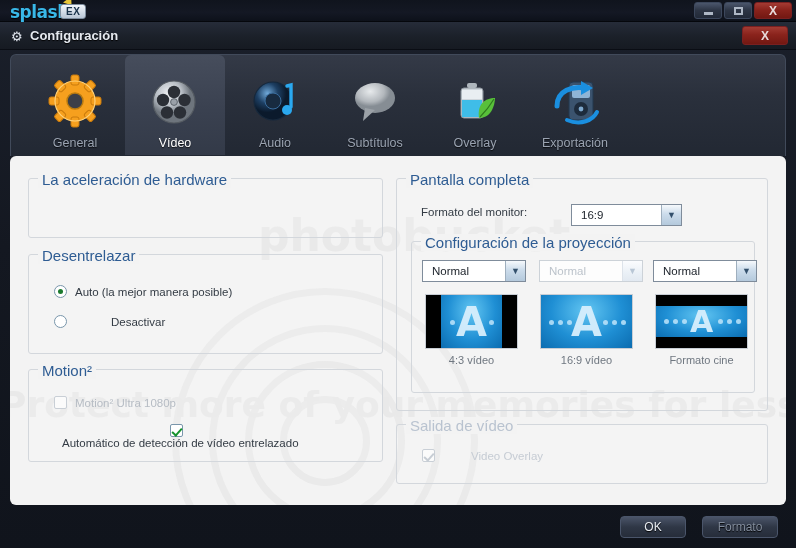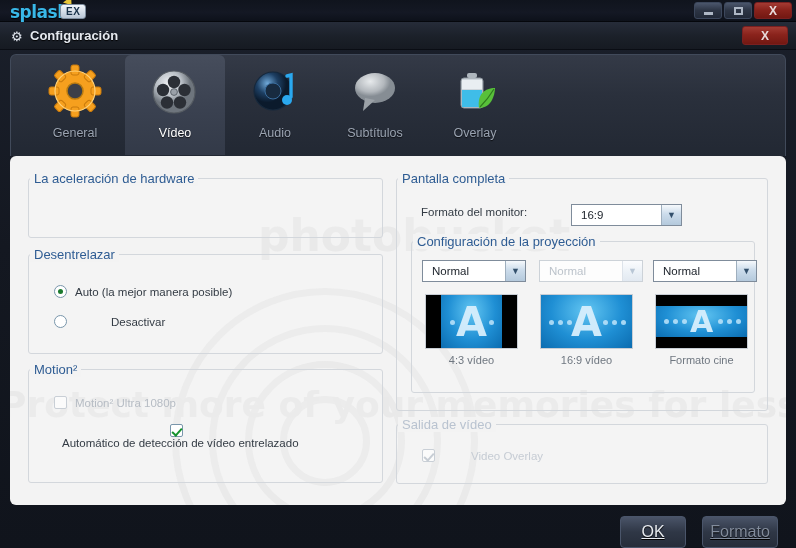--- a/index.html
+++ b/index.html
@@ -95,21 +95,21 @@
     position:absolute; left:10px; top:54px; width:776px; height:102px;
     background: linear-gradient(180deg,#343a47 0%, #2a303c 40%, #222833 100%);
     border-radius:6px 6px 0 0;
     border:1px solid #414a5a; border-bottom:none;
     display:flex; align-items:flex-start;
     padding-left: 14px;
   }
   .tab {
     width:100px; height:100px;
     display:flex; flex-direction:column; align-items:center;
-    padding-top:9px;
+    padding-top:19px;
     position:relative;
   }
   .tab.active {
     background: linear-gradient(180deg,#464d5c 0%, #3a4150 55%, #333a48 100%);
     border-radius:6px 6px 0 0;
   }
   .tab-icon { width:56px; height:56px; position:relative; }
   .tab-label {
     margin-top:6px; font-size:12.5px; color:#9aa3b1;
     text-shadow:0 1px 1px rgba(0,0,0,.7);
@@ -146,23 +146,23 @@
   #wm2 { left:-10px; top:228px; font-size:36px; letter-spacing:0px; white-space:nowrap;}
 
   
   .grp {
     position:absolute;
     border:1px solid #d3d7dc;
     border-radius:3px;
     background: rgba(255,255,255,0.12);
   }
   .grp > .lg {
-    position:absolute; top:-8px; left:1px;
+    position:absolute; top:-8px; left:9px;
     background:#f3f3f3; padding:0 4px;
-    font-size:13px; color:#2e5c93;
+    font-size:15px; color:#2e5c93;
     white-space:nowrap;
   }
   .grp.dim > .lg { color:#b9c3d0; }
 
   
   .row { position:absolute; display:flex; align-items:center; }
   .cb {
     width:13px;height:13px;border:1px solid #7996ab;background:#fff;
     border-radius:2px; position:relative; flex:none;
   }
@@ -226,25 +226,25 @@
     position:absolute; width:5px;height:5px;border-radius:50%;
     background:rgba(190,228,250,0.85);
   }
   .thumb-cap {
     margin-top:5px; text-align:center; font-size:11px; color:#6f7780;
   }
 
   
   .footer { position:absolute; left:0; bottom:0; width:796px; height:43px; }
   .btn {
-    position:absolute; height:32px; width:66px;
+    position:absolute; height:22px; width:66px;
     border-radius:4px; border:1px solid #4a556a;
     background: linear-gradient(180deg,#4a5468 0%, #2f3746 50%, #262d3a 100%);
     display:flex;align-items:center;justify-content:center;
-    font-size:16px; color:#e7ebf1; text-shadow:0 1px 1px #000;text-decoration:underline;
+    font-size:12px; color:#e7ebf1; text-shadow:0 1px 1px #000;
   }
   .btn.secondary { color:#828c9c; }
 </style>
 </head>
 <body>
 
 <div id="app">
 
   <div class="brandbar">
     <div class="brand-logo">
@@ -362,20 +362,34 @@
           <rect x="15" y="26" width="20" height="17" fill="#3fbde8"></rect>
           <rect x="15" y="16" width="20" height="9" fill="#e9eef2"></rect>
           <rect x="20" y="9" width="10" height="5" rx="2" fill="#aeb6bd"></rect>
           <path d="M32 44 C46 44 48 28 48 24 C38 24 30 30 32 44 Z" fill="#58c03a"></path>
           <path d="M33 43 C40 36 44 30 47 25" stroke="#2f7a1e" stroke-width="1.2" fill="none"></path>
         </svg>
       </div>
       <div class="tab-label">Overlay</div>
     </div>
 
+    <div class="tab">
+      <div class="tab-icon">
+        <svg class="ic" viewBox="0 0 56 56">
+          <rect x="22" y="8" width="24" height="38" rx="4" fill="#3b536e" stroke="#22384f"></rect>
+          <rect x="25" y="11" width="18" height="13" rx="2" fill="#8fb4d6"></rect>
+          <circle cx="34" cy="35" r="7" fill="#1d2b3c"></circle>
+          <circle cx="34" cy="35" r="2.4" fill="#7ea8cd"></circle>
+          <path d="M10 32 C10 16 26 12 38 14" stroke="#1a8fe0" stroke-width="5" fill="none" stroke-linecap="round"></path>
+          <path d="M34 7 L46 14 L34 21 Z" fill="#1a8fe0"></path>
+          <path d="M20 46 C34 52 46 46 50 38" stroke="#1a8fe0" stroke-width="4" fill="none" stroke-linecap="round"></path>
+        </svg>
+      </div>
+      <div class="tab-label">Exportación</div>
+    </div>
   </div>
 
   <div class="panel">
     <div class="panel-inner">
 
       <div class="wm-rings">
         <i style="width:90px;height:90px;"></i>
         <i style="width:160px;height:160px;"></i>
         <i style="width:232px;height:232px;"></i>
         <i style="width:306px;height:306px;"></i>
@@ -392,21 +406,21 @@
         <div class="row" style="left:25px; top:30px;">
           <span class="rb on"></span>
           <span class="lbl">Auto (la mejor manera posible)</span>
         </div>
         <div class="row" style="left:25px; top:60px;gap:36px;">
           <span class="rb"></span>
           <span class="lbl">Desactivar</span>
         </div>
       </div>
 
-      <div class="grp" style="left:18px; top:213px; width:355px; height:114px;">
+      <div class="grp" style="left:18px; top:213px; width:355px; height:93px;">
         <div class="lg">Motion²</div>
         <div class="row" style="left:25px; top:26px;">
           <span class="cb dis"></span>
           <span class="lbl dis">Motion²  Ultra 1080p</span>
         </div>
         <div class="row" style="left:25px; top:54px;flex-direction:column;">
           <span class="cb checked"></span>
           <span class="lbl">Automático de detección de vídeo entrelazado</span>
         </div>
       </div>

